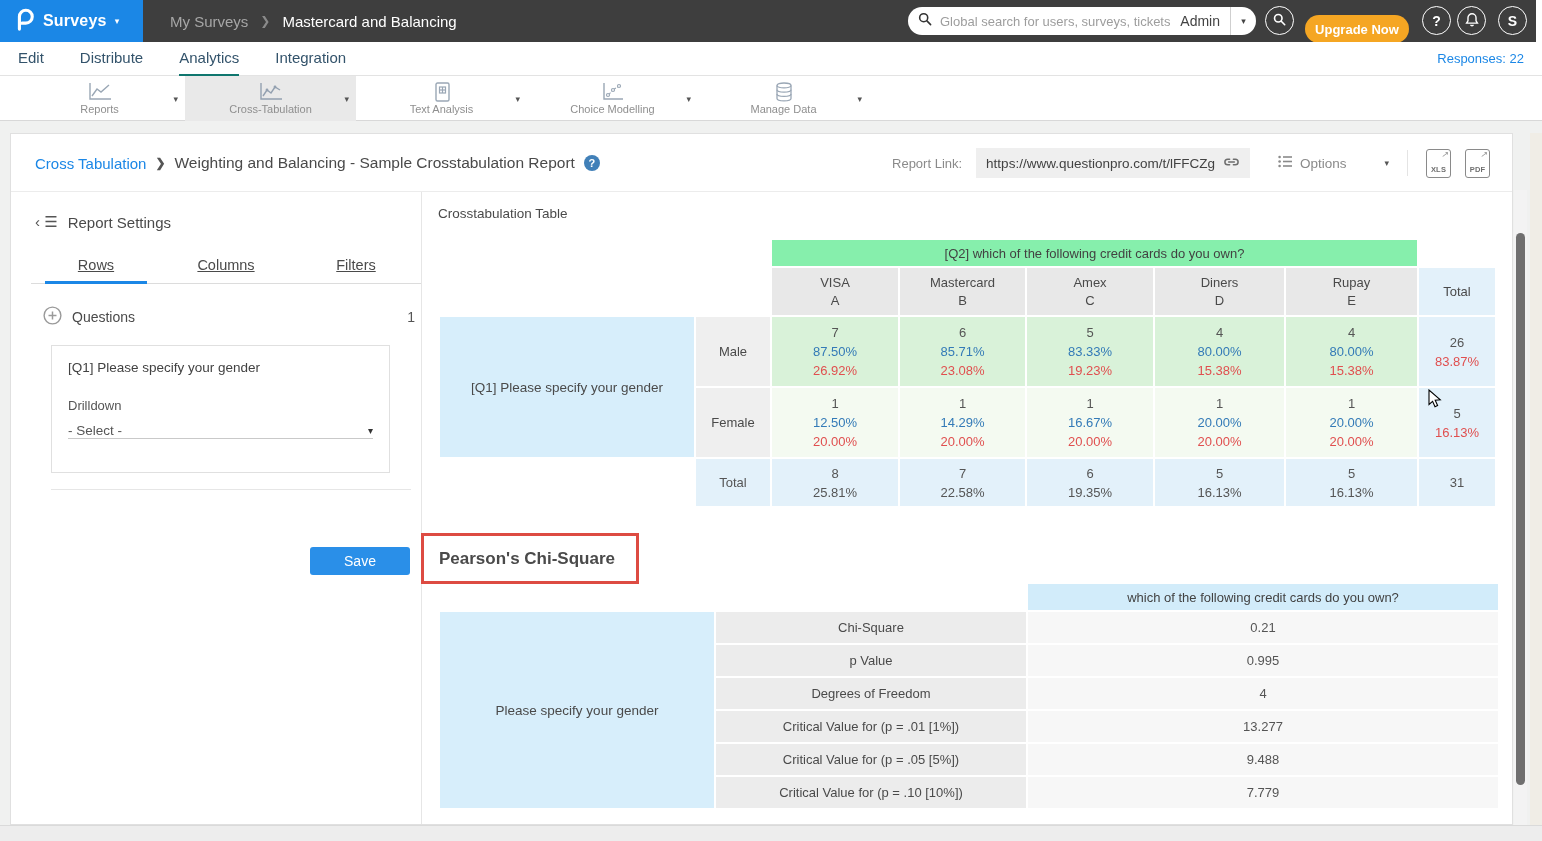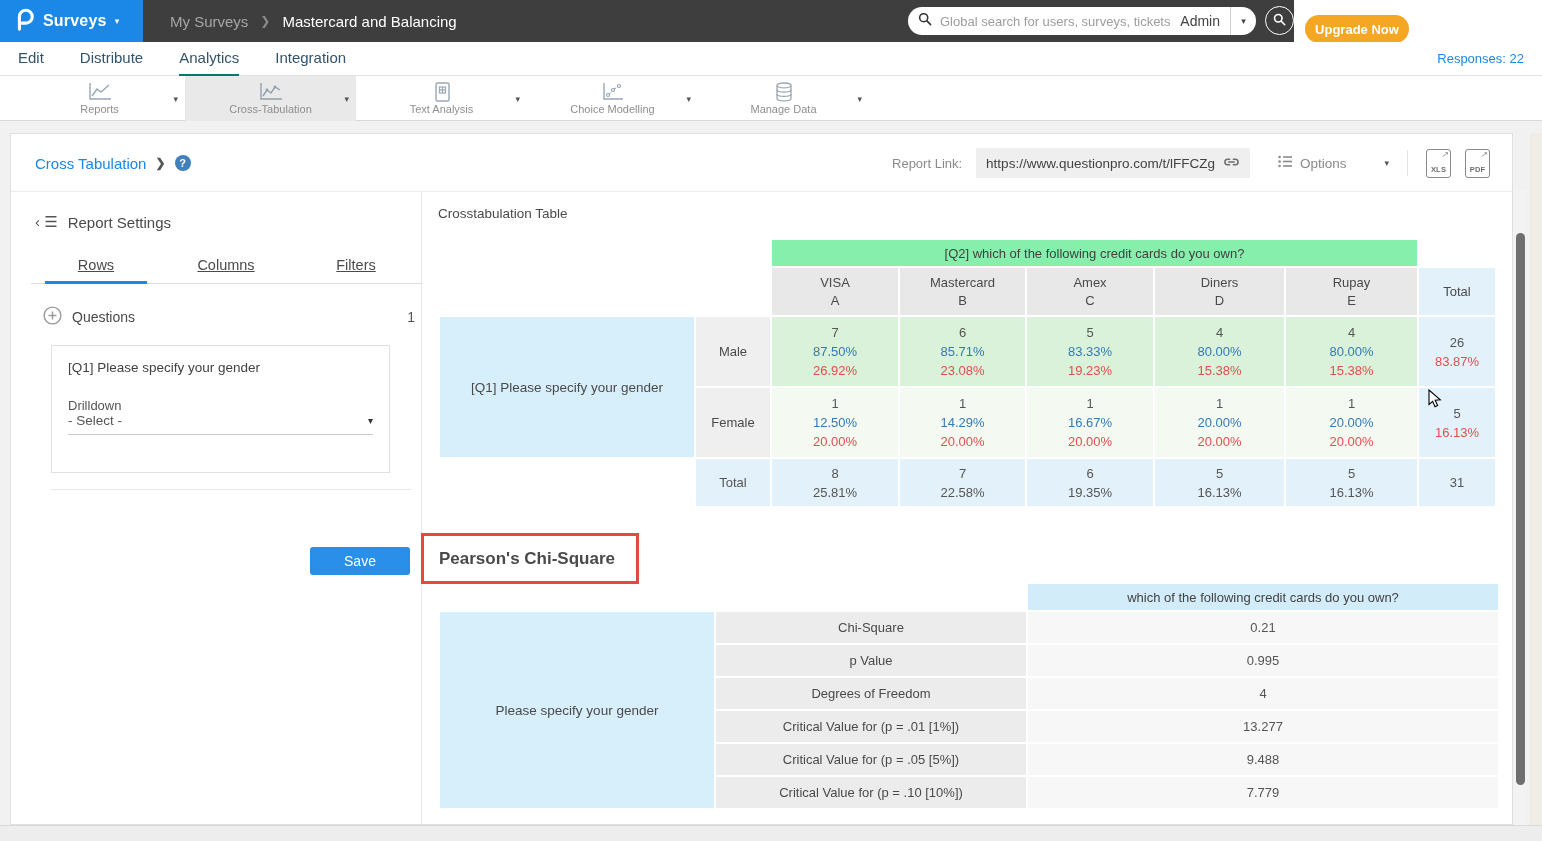--- a/index.html
+++ b/index.html
@@ -1,20 +1,20 @@
 <!DOCTYPE html>
 <html><head>
 <meta charset="utf-8">
 <style>
   * { margin:0; padding:0; box-sizing:border-box; }
   html,body { width:1542px; height:841px; }
   body { position:relative; font-family:"Liberation Sans",sans-serif; background:#fff; overflow:hidden; }
 
   
-  .topbar { position:absolute; top:0; left:0; width:1294px; height:42px; background:#3e3e3e; }
+  .topbar { position:absolute; top:0; left:0; width:1536px; height:42px; background:#3e3e3e; }
   .brand { position:absolute; left:0; top:0; width:143px; height:42px; background:#1b87e6; display:flex; align-items:center; gap:8px; padding:0 13px; color:#fff; cursor:pointer; }
   .brand-name { font-size:16px; font-weight:bold; letter-spacing:.2px; }
   .caret { font-size:9px; line-height:1; }
   .crumbs { position:absolute; left:170px; top:0; height:42px; display:flex; align-items:center; gap:12px; font-size:15px; }
   .crumb-parent { color:#a6a6a6; cursor:pointer; }
   .crumb-sep { color:#8a8a8a; font-size:12px; }
   .crumb-current { color:#fff; }
   .search-pill { position:absolute; left:908px; top:7px; width:322px; height:28px; background:#fff; border-radius:14px 0 0 14px; display:flex; align-items:center; padding:0 10px; gap:8px; }
   .search-pill input { border:none; outline:none; flex:1; font-size:13px; color:#424242; font-family:"Liberation Sans",sans-serif; background:transparent; }
   .search-pill input::placeholder { color:#9d9d9d; }
@@ -65,21 +65,21 @@
   .rs-row { display:flex; align-items:center; gap:10px; margin-top:21px; padding-left:4px; color:#4a4a4a; font-size:15px; }
   .rs-collapse { color:#555; font-size:15px; display:flex; align-items:center; gap:2px; cursor:pointer; }
   .ptabs { display:flex; margin-top:18px; border-bottom:1px solid #dcdcdc; }
   .ptab { flex:1; text-align:center; padding:8px 0 10px; font-size:14.5px; color:#4a4a4a; cursor:pointer; position:relative;text-decoration:underline; }
   .ptab.active:after { content:""; position:absolute; left:14px; right:14px; bottom:-1px; height:3px; background:#1b87e6; }
   .q-row { display:flex; align-items:center; gap:10px; margin-top:22px; padding:0 6px 0 12px; font-size:14px; color:#4a4a4a; }
   .q-count { margin-left:auto; color:#555; }
   .q-box { margin:17px 10px 0 20px; width:339px; height:128px; border:1px solid #e0e0e0; padding:14px 16px; cursor:pointer; }
   .q-text { font-size:13.5px; color:#424242; }
   .dd-label { font-size:13px; color:#555; margin-top:23px; }
-  .dd-select { display:flex; align-items:center; justify-content:space-between; border-bottom:1px solid #c9c9c9; padding-bottom:6px; cursor:pointer; }
+  .dd-select { margin-top:10px; display:flex; align-items:center; justify-content:space-between; border-bottom:1px solid #c9c9c9; cursor:pointer; }
   .dd-value { font-size:13.5px; color:#555; }
   .dd-caret { font-size:10px; color:#333; }
   .panel-divider { margin:16px 0 0 20px; width:360px; height:1px; background:#e6e6e6; }
   .save-btn { position:absolute; left:279px; top:355px; width:100px; height:28px; background:#2a8fe8; color:#fff; border:none; border-radius:3px; font-size:14px; font-family:"Liberation Sans",sans-serif; cursor:pointer; }
 
   
   .section-title { position:absolute; left:427px; top:72px; font-size:13.5px; color:#4a4a4a; }
   table.xtab { position:absolute; left:427px; top:104px; border-collapse:separate; border-spacing:2px; text-align:center; font-size:13px; color:#555; }
   .xtab td { vertical-align:middle; }
   .band { background:#86efac; color:#424242; height:26px; font-size:13px; }
@@ -239,20 +239,21 @@
 </div>
 
 <div class="workspace"></div>
 
 <div class="card">
 
   <div class="report-header">
     <div class="rh-left">
       <span class="bc-link">Cross Tabulation</span>
       <span class="bc-sep">❯</span>
+      <span class="rh-title">Weighting and Balancing - Sample Crosstabulation Report</span>
       <span class="help-dot">?</span>
     </div>
     <div class="rh-right">
       <span class="rl-label">Report Link:</span>
       <div class="url-box">
         <span class="url-text">https://www.questionpro.com/t/lFFCZg</span>
         <span>
           <svg width="17" height="12" viewBox="0 0 18 12">
               <path d="M7 3 H5 a3 3 0 0 0 0 6 h2 M11 3 h2 a3 3 0 0 1 0 6 h-2 M6 6 h6" fill="none" stroke="#6e6e6e" stroke-width="1.6" stroke-linecap="round"></path>
             </svg>

